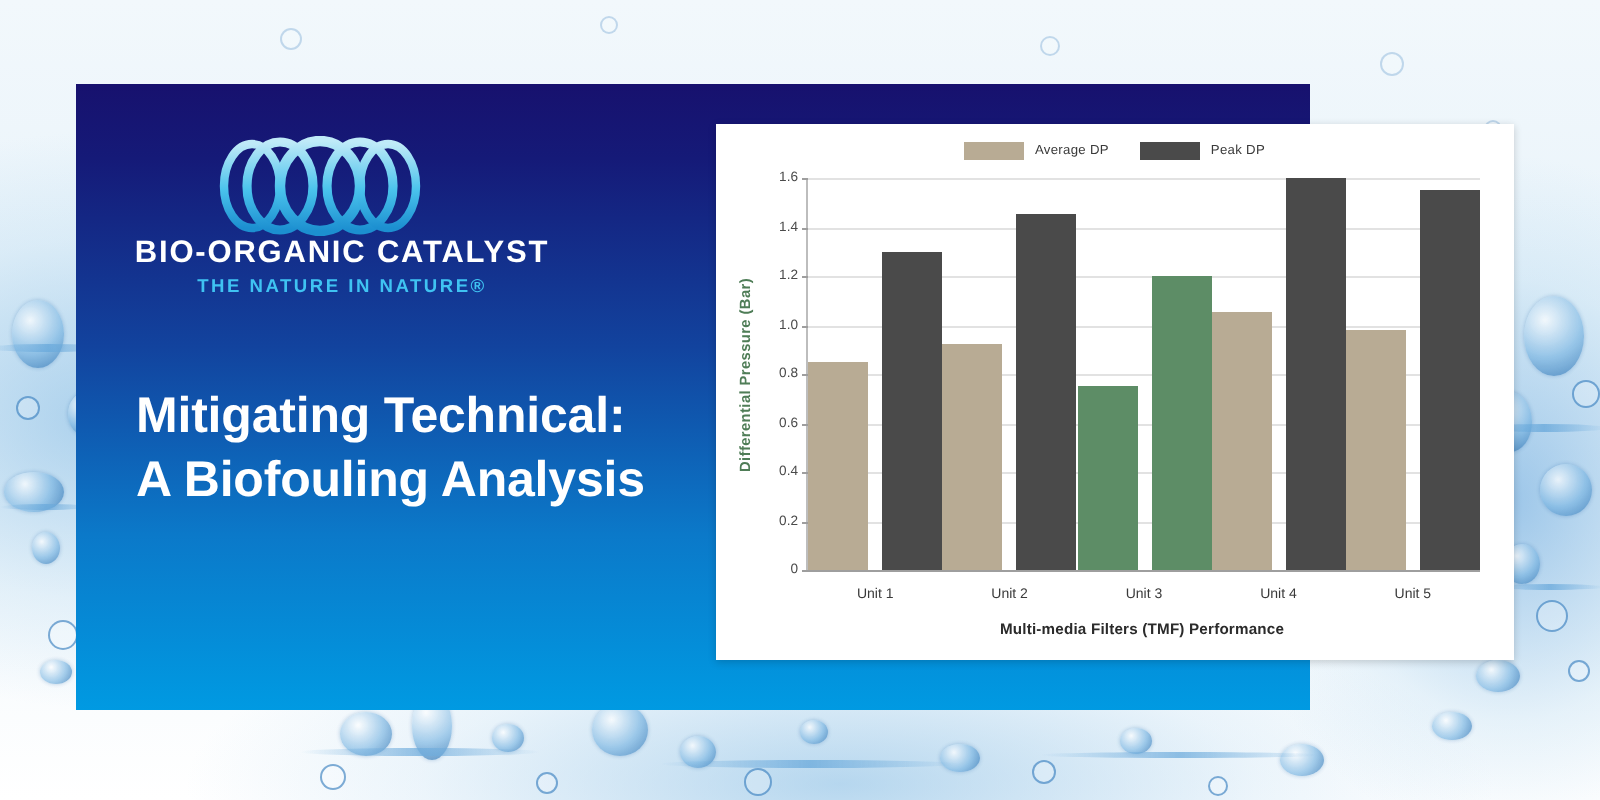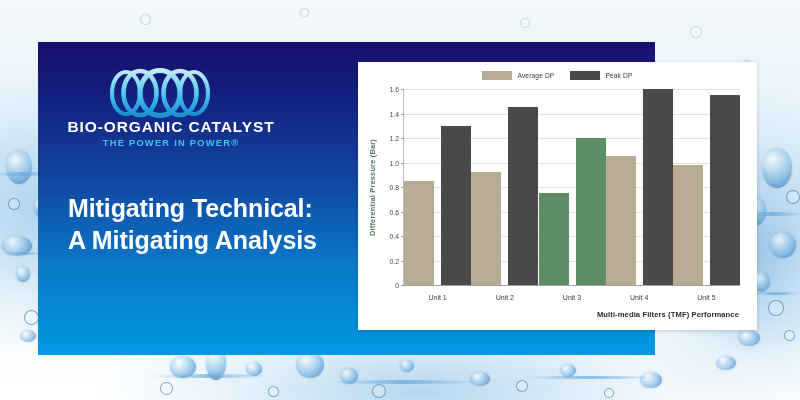--- a/index.html
+++ b/index.html
@@ -103,21 +103,21 @@
 
   .ylabel{
     position:absolute;left:8px;top:27px;height:196px;width:12px;
     display:flex;align-items:center;justify-content:center;
   }
   .ylabel span{
     transform:rotate(-90deg);white-space:nowrap;
     font-size:7.4px;font-weight:bold;color:#4f7d57;letter-spacing:.2px;
   }
   .xlabel{
-    position:absolute;left:45px;top:248px;width:336px;text-align:right;
+    position:absolute;left:45px;top:248px;width:336px;text-align:center;
     font-size:7.6px;font-weight:bold;color:#2b2b2b;letter-spacing:.1px;
   }
 </style>
 </head>
 <body>
 
 <div id="stage">
 
   <div class="water-bg">
     <div class="water-tint"></div>
@@ -193,26 +193,26 @@
         <g fill="none" stroke="url(#rg)">
           <ellipse cx="26" cy="25" rx="14" ry="21" stroke-width="4.2"></ellipse>
           <ellipse cx="40" cy="25" rx="16.5" ry="22" stroke-width="4.6"></ellipse>
           <ellipse cx="60" cy="25" rx="20" ry="22.5" stroke-width="5.2"></ellipse>
           <ellipse cx="80" cy="25" rx="16.5" ry="22" stroke-width="4.6"></ellipse>
           <ellipse cx="94" cy="25" rx="14" ry="21" stroke-width="4.2"></ellipse>
         </g>
       </svg>
     </div>
     <div class="logo-name">BIO-ORGANIC CATALYST</div>
-    <div class="logo-tag">THE POWER IN POWER®</div>
+    <div class="logo-tag">THE NATURE IN NATURE®</div>
   </div>
 
   <div class="headline">
     <div>Mitigating Technical:</div>
-    <div>A Mitigating Analysis</div>
+    <div>A Biofouling Analysis</div>
   </div>
 
   <div class="card">
     <div class="chart-area">
 
       <div class="legend" id="legend">
           <div class="legend-item">
             <span class="legend-swatch" style="background: rgb(184, 171, 148);"></span>
             <span class="legend-label">Average DP</span>
           </div>

